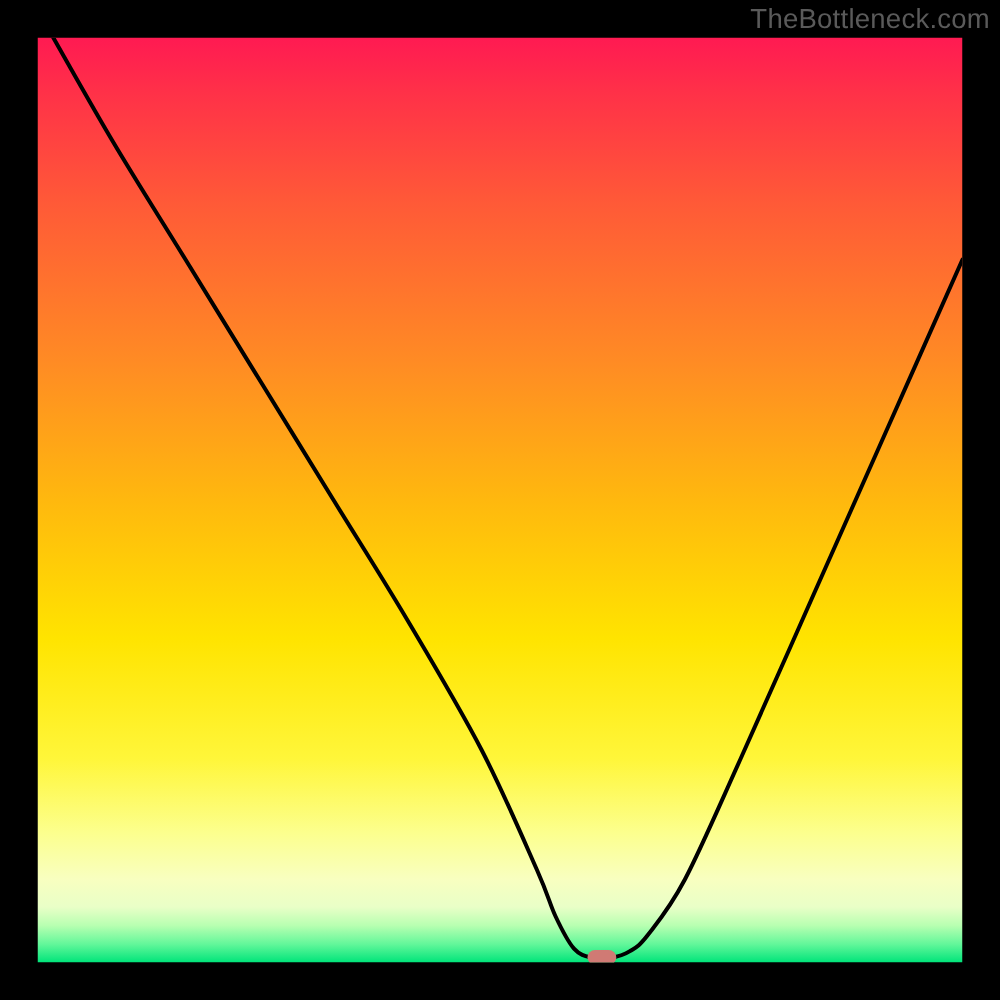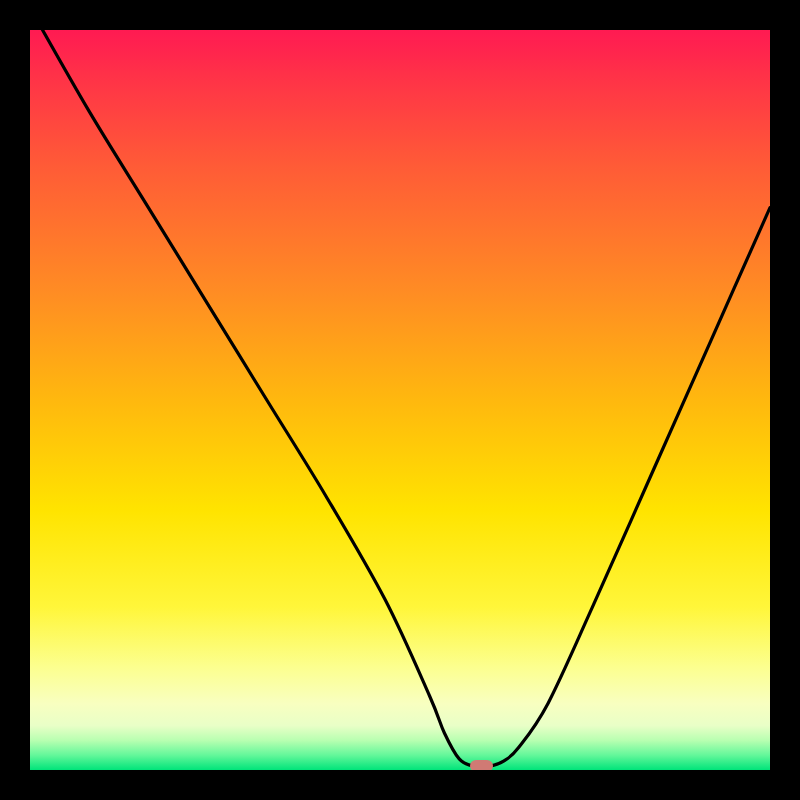--- a/index.html
+++ b/index.html
@@ -66,20 +66,21 @@
     position: absolute;
     background: #d07a74;
     border-radius: 8px;
     z-index: 11;
   }
 </style>
 </head>
 <body>
 
 <div class="frame">
+  <div class="watermark">TheBottleneck.com</div>
 
   <div class="plot">
     <div class="gradient"></div>
 
     <svg class="curve-svg" viewBox="0 0 740 740" preserveAspectRatio="none">
       <path id="curve-path" d="M 0.00 -22.20 C 9.87 -4.93 39.47 48.10 59.20 81.40 C 78.93 114.70 98.67 145.53 118.40 177.60 C 138.13 209.67 157.87 241.73 177.60 273.80 C 197.33 305.87 217.07 337.93 236.80 370.00 C 256.53 402.07 276.27 432.90 296.00 466.20 C 315.73 499.50 337.93 536.50 355.20 569.80 C 372.47 603.10 389.73 643.80 399.60 666.00 C 409.47 688.20 409.47 692.52 414.40 703.00 C 419.33 713.48 424.27 723.35 429.20 728.90 C 434.13 734.45 439.07 735.07 444.00 736.30 C 448.93 737.53 453.87 737.16 458.80 736.30 C 463.73 735.44 468.67 734.20 473.60 731.12 C 478.53 728.04 481.00 727.42 488.40 717.80 C 495.80 708.18 505.67 696.83 518.00 673.40 C 530.33 649.97 545.13 615.43 562.40 577.20 C 579.67 538.97 601.87 488.40 621.60 444.00 C 641.33 399.60 661.07 355.20 680.80 310.80 C 700.53 266.40 730.13 199.80 740.00 177.60" fill="none" stroke-width="3.2" stroke-linejoin="round" stroke-linecap="round" stroke="#000000"></path>
     </svg>
 
     <div id="marker" class="marker" style="left: 439.56px; top: 730.38px; width: 23.68px; height: 11.84px; background: rgb(208, 122, 116);"></div>
   </div>

